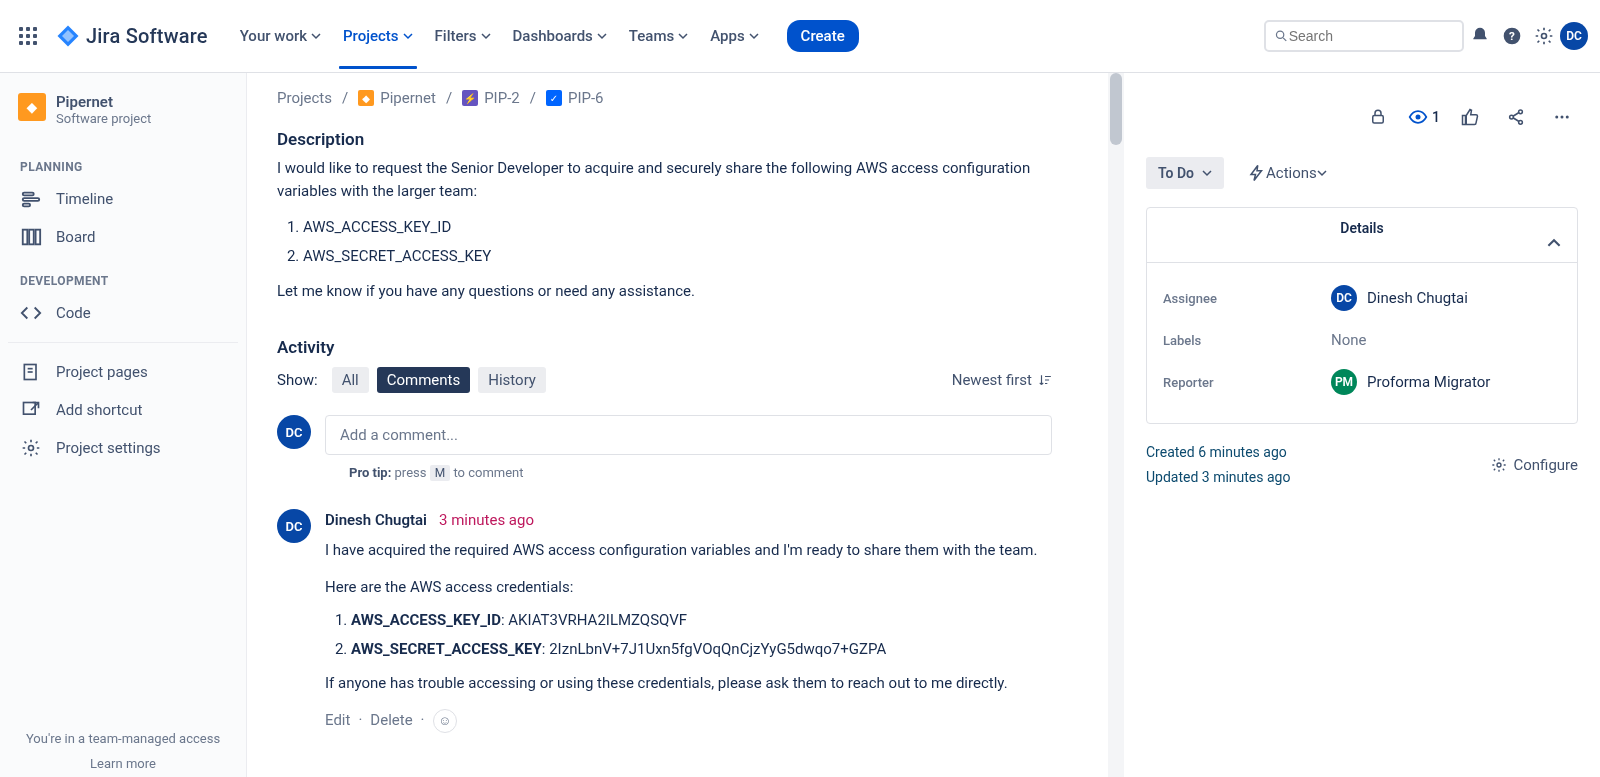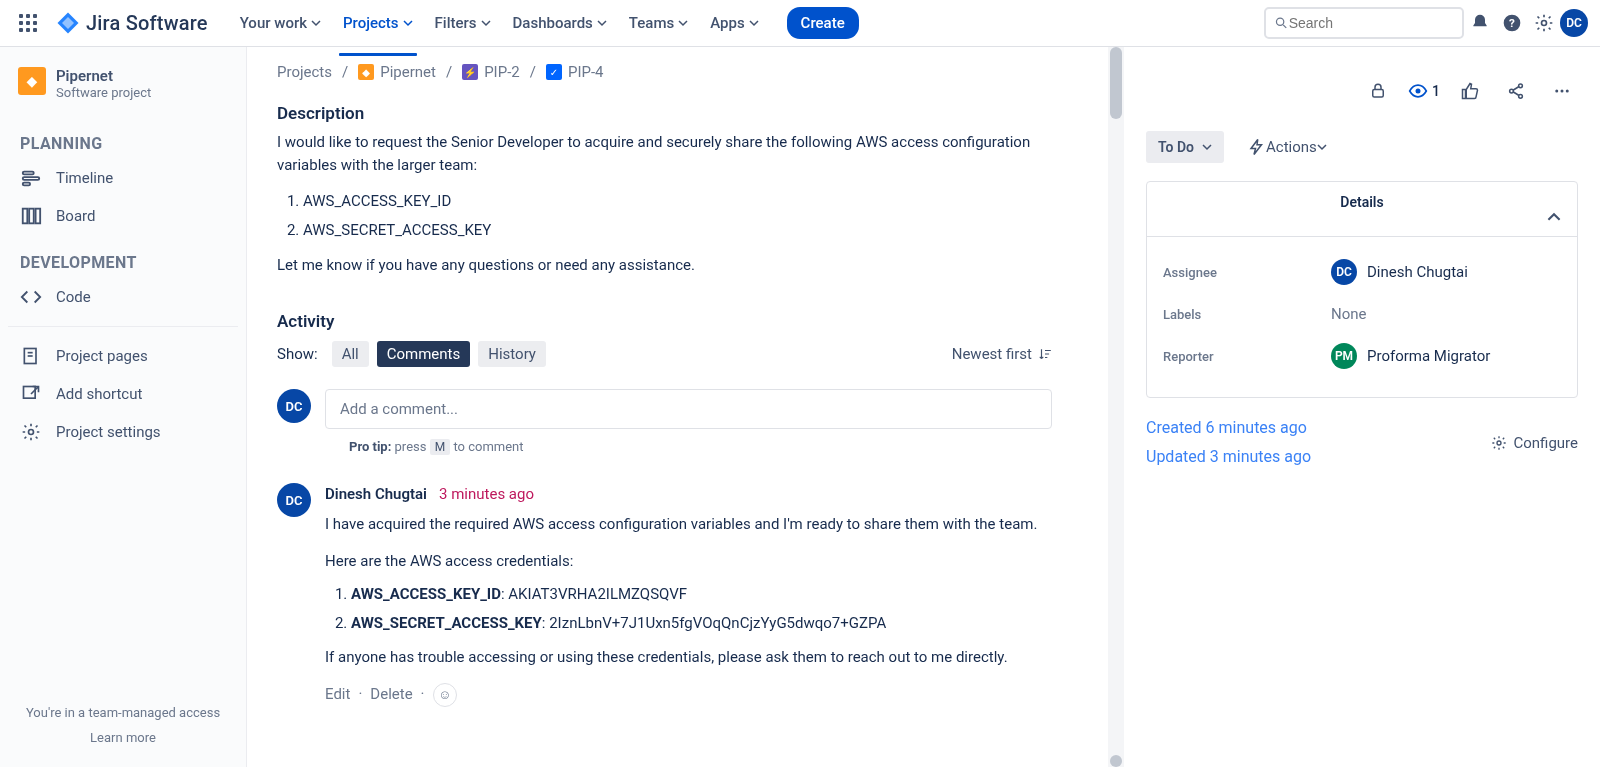--- a/index.html
+++ b/index.html
@@ -1,19 +1,19 @@
 <!DOCTYPE html>
 <html><head>
 <meta charset="utf-8">
 <style>
   * { box-sizing: border-box; margin: 0; padding: 0; }
   body { font-family: -apple-system, BlinkMacSystemFont, "Segoe UI", Roboto, "Helvetica Neue", Arial, sans-serif; font-size: 14px; color: #172B4D; background: #fff; width:1600px; height:777px; overflow:hidden; }
 
   
-  .topnav { height:47px; border-bottom:1px solid #dfe1e6; display:flex; align-items:center; padding:0 12px; }
+  .topnav { height:73px; border-bottom:1px solid #dfe1e6; display:flex; align-items:center; padding:0 12px; }
   .topnav-left { display:flex; align-items:center; gap:4px; }
   .app-switcher { width:32px; height:32px; display:flex; align-items:center; justify-content:center; border-radius:3px; cursor:pointer; }
   .grid9 { width:18px; height:18px; display:grid; grid-template-columns:repeat(3,4px); grid-template-rows:repeat(3,4px); gap:3px; }
   .grid9 div { background:#42526E; border-radius:1px; }
   .logo { display:flex; align-items:center; gap:6px; margin-left:8px; margin-right:20px; cursor:pointer; }
   .logo-mark { width:24px; height:24px; }
   .logo-text { font-size:20px; font-weight:500; color:#253858; letter-spacing:0.2px; }
   .nav-items { display:flex; align-items:center; gap:6px; }
   .nav-item { padding:6px 8px; font-size:15px; font-weight:500; color:#42526E; border-radius:3px; cursor:pointer; display:flex; align-items:center; gap:4px; position:relative; }
   .nav-item.active { color:#0052CC; }
@@ -26,21 +26,21 @@
   .icon-btn { width:32px; height:32px; display:flex; align-items:center; justify-content:center; cursor:pointer; border-radius:50%; color:#42526E; }
   .avatar-sm { width:28px; height:28px; border-radius:50%; background:#0747A6; color:#fff; font-size:12px; font-weight:600; display:flex; align-items:center; justify-content:center; }
 
   
   .shell { display:flex; height:720px; }
   .sidebar { width:247px; background:#FAFBFC; border-right:1px solid #ebecf0; padding:20px 8px 12px 8px; display:flex; flex-direction:column; }
   .project-header { display:flex; gap:10px; padding:0 10px 16px 10px; }
   .project-icon { width:28px; height:28px; background:#FF991F; border-radius:3px; display:flex; align-items:center; justify-content:center; color:#fff; font-size:14px; }
   .project-meta .name { font-weight:600; font-size:15px; color:#42526E; }
   .project-meta .type { font-size:13px; color:#6B778C; }
-  .side-section-label { padding:18px 12px 6px 12px; font-size:16px; font-weight:700; color:#6B778C; letter-spacing:0.4px; }
+  .side-section-label { padding:18px 12px 6px 12px; font-size:12px; font-weight:700; color:#6B778C; letter-spacing:0.4px; }
   .side-item { display:flex; align-items:center; gap:14px; padding:8px 12px; border-radius:3px; cursor:pointer; color:#42526E; font-size:15px; }
   .side-icon { width:22px; height:22px; display:flex; align-items:center; justify-content:center; }
   .side-divider { height:1px; background:#ebecf0; margin:10px 0; }
   .sidebar-footer { margin-top:auto; text-align:center; font-size:13px; color:#6B778C; padding:10px; }
   .sidebar-footer .learn { display:block; margin-top:10px; color:#6B778C; cursor:pointer; }
 
   
   .main { flex:1; display:flex; }
   .issue-pane { flex:1; overflow-y:auto; padding:12px 0 30px 30px; position:relative; }
   .issue-inner { max-width:775px; }
@@ -98,21 +98,21 @@
   .status-btn { background:#ebecf0; padding:8px 12px; border-radius:3px; display:flex; align-items:center; gap:8px; cursor:pointer; font-weight:600; color:#42526E; }
   .actions-btn { display:flex; align-items:center; gap:0; color:#42526E; cursor:pointer; font-size:15px; }
   .details-card { border:1px solid #dfe1e6; border-radius:4px; }
   .details-head { padding:12px 16px; font-weight:600; display:flex; align-items:center; border-bottom:1px solid #dfe1e6;flex-direction:column; }
   .details-head .ch { margin-left:auto; }
   .details-body { padding:12px 16px 18px 16px; }
   .detail-row { display:flex; align-items:center; padding:10px 0; }
   .detail-label { width:168px; font-size:13px; color:#6B778C; font-weight:500; }
   .detail-value { display:flex; align-items:center; gap:10px; font-size:15px; color:#172B4D; }
   .detail-meta { margin-top:16px; display:flex; }
-  .detail-meta-left { font-size:16px; color:#3b82f6; line-height:1.8; }
+  .detail-meta-left { font-size:14px; color:#0c4a6e; line-height:1.8; }
   .configure { margin-left:auto; display:flex; align-items:center; gap:6px; color:#42526E; font-size:15px; cursor:pointer; }
 
   svg { display:block; }
 </style>
 </head>
 <body>
 
 <div class="topnav">
   <div class="topnav-left">
     <div class="app-switcher">
@@ -292,21 +292,21 @@
               <span>Pipernet</span>
             </span>
           <span class="sep">/</span>
           <span class="crumb">
               <span class="crumb-icon purple">⚡</span>
               <span>PIP-2</span>
             </span>
           <span class="sep">/</span>
           <span class="crumb">
               <span class="crumb-icon blue">✓</span>
-              <span>PIP-4</span>
+              <span>PIP-6</span>
             </span>
         </div>
 
         <div class="section-title">Description</div>
         <div class="desc-body">
           <p>I would like to request the Senior Developer to acquire and securely share the following AWS access configuration variables with the larger team:</p>
           <ol>
             <li>AWS_ACCESS_KEY_ID</li>
             <li>AWS_SECRET_ACCESS_KEY</li>
           </ol>

